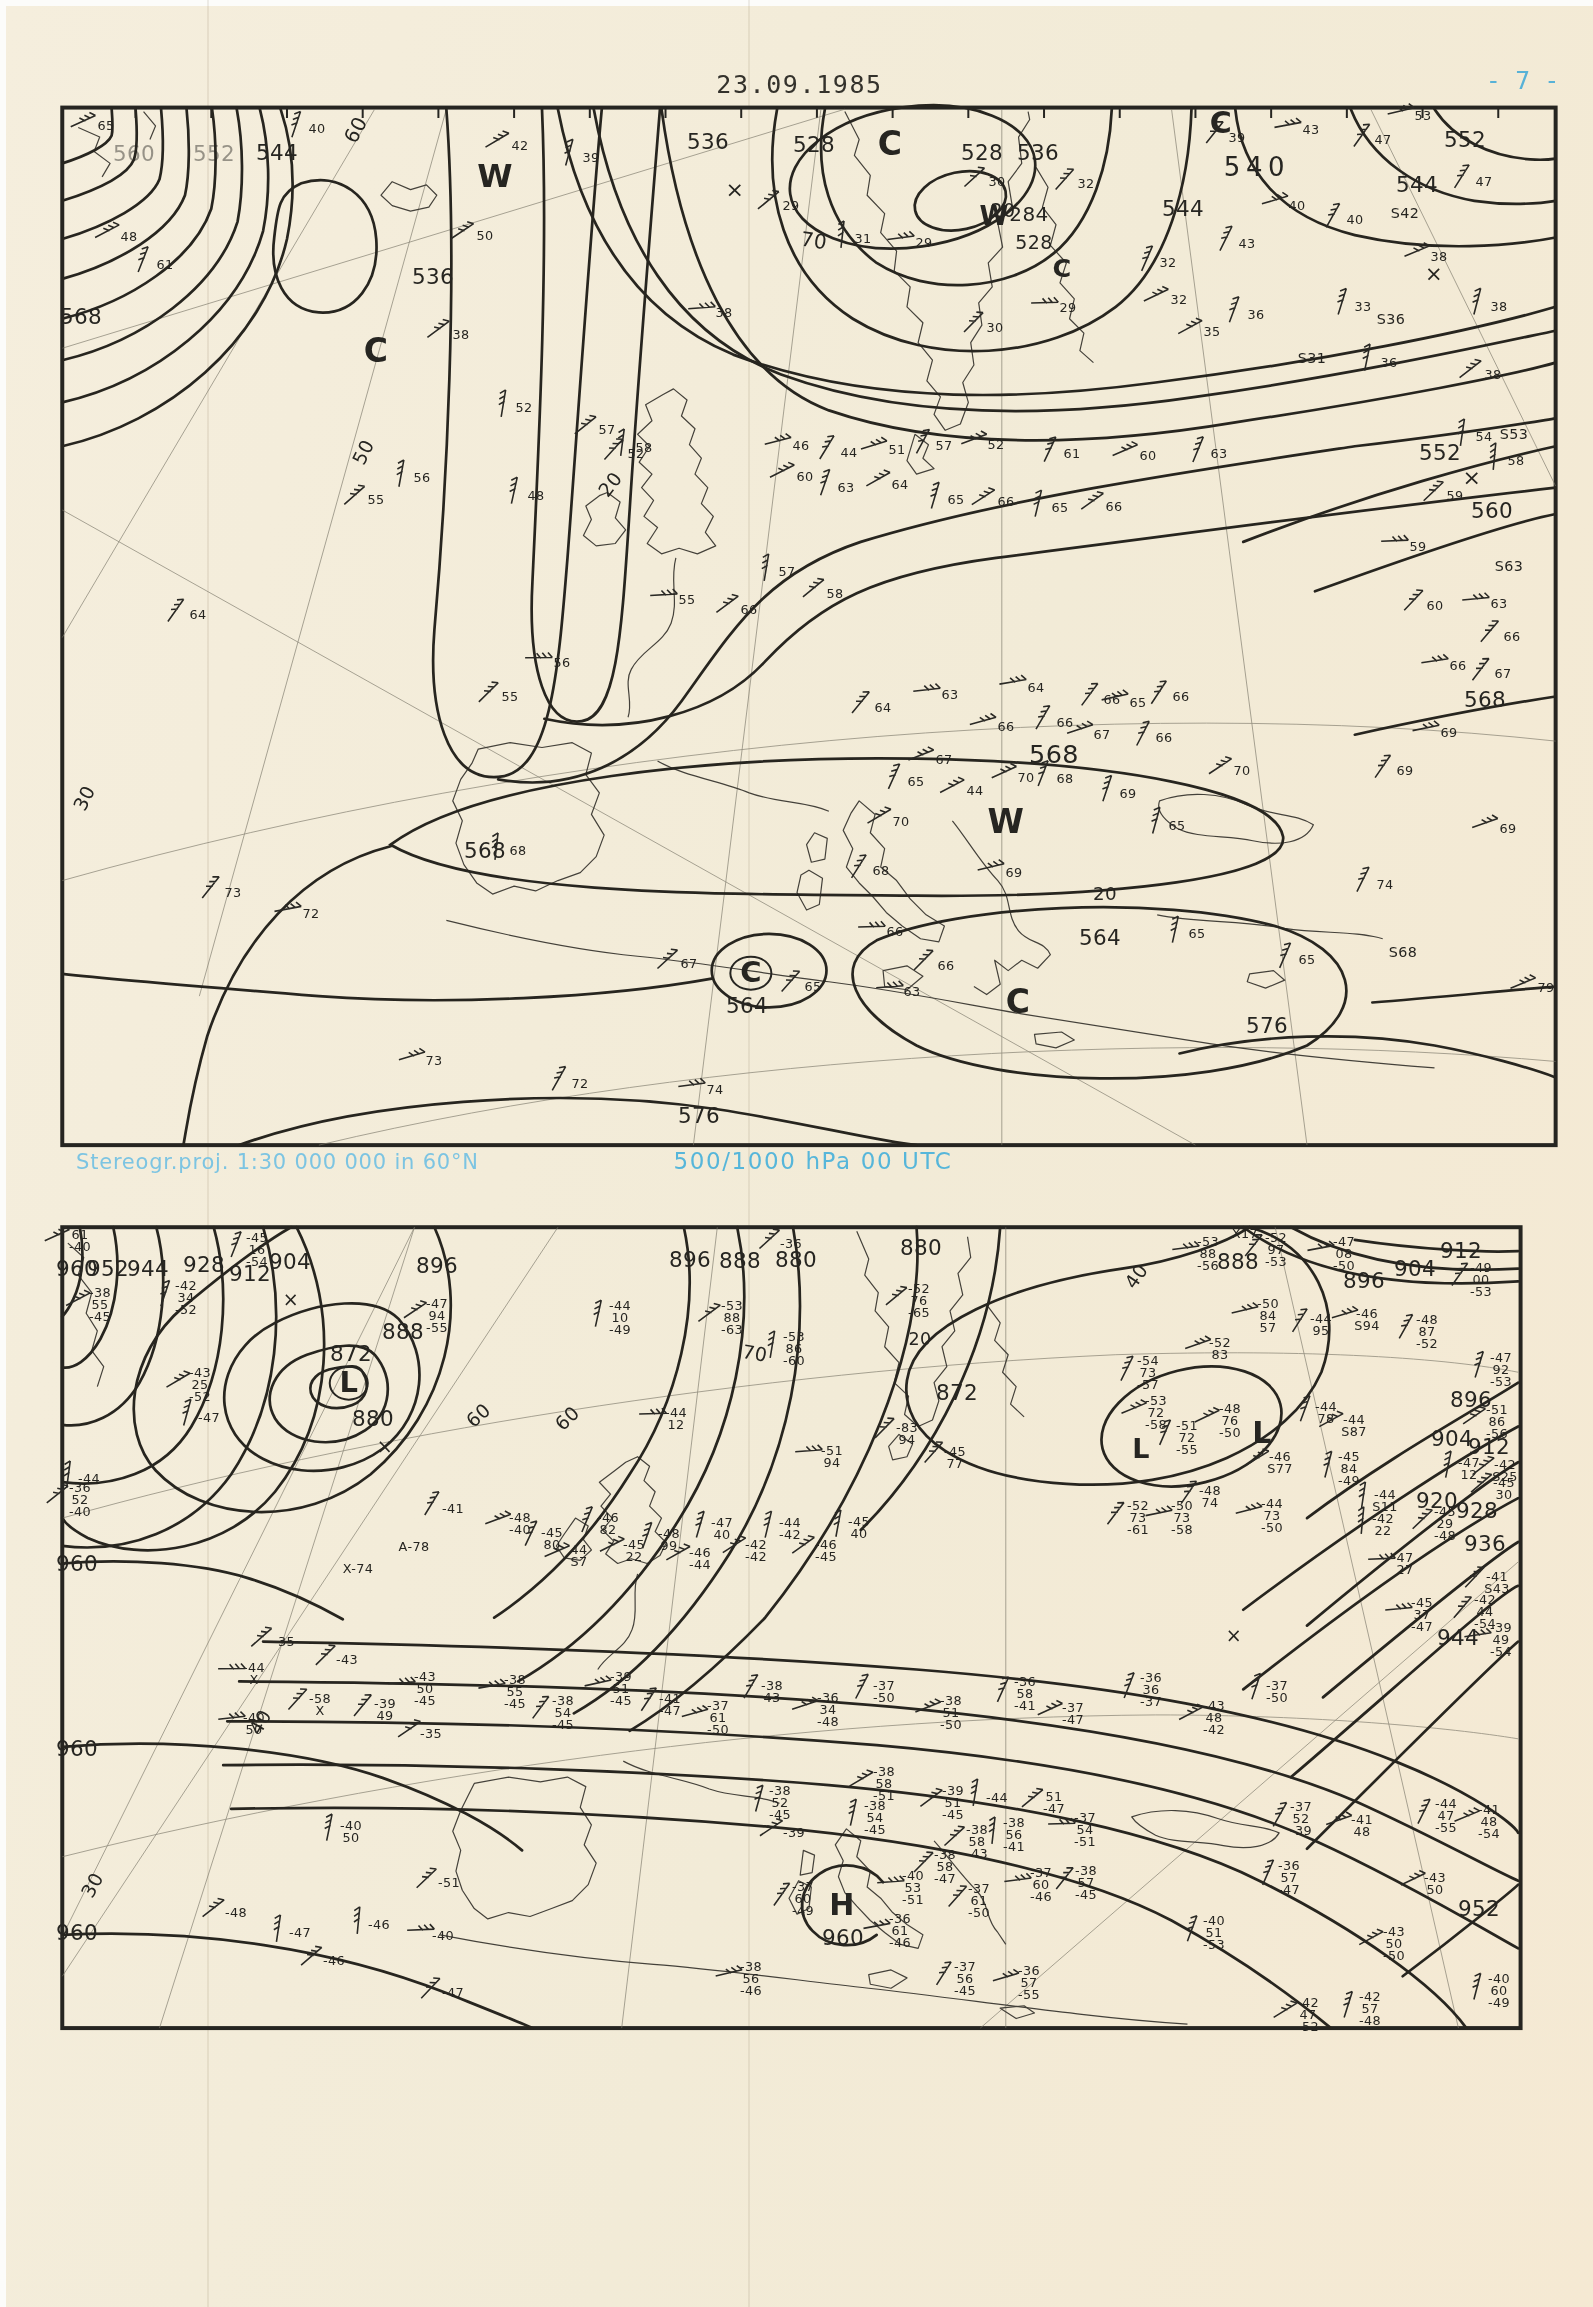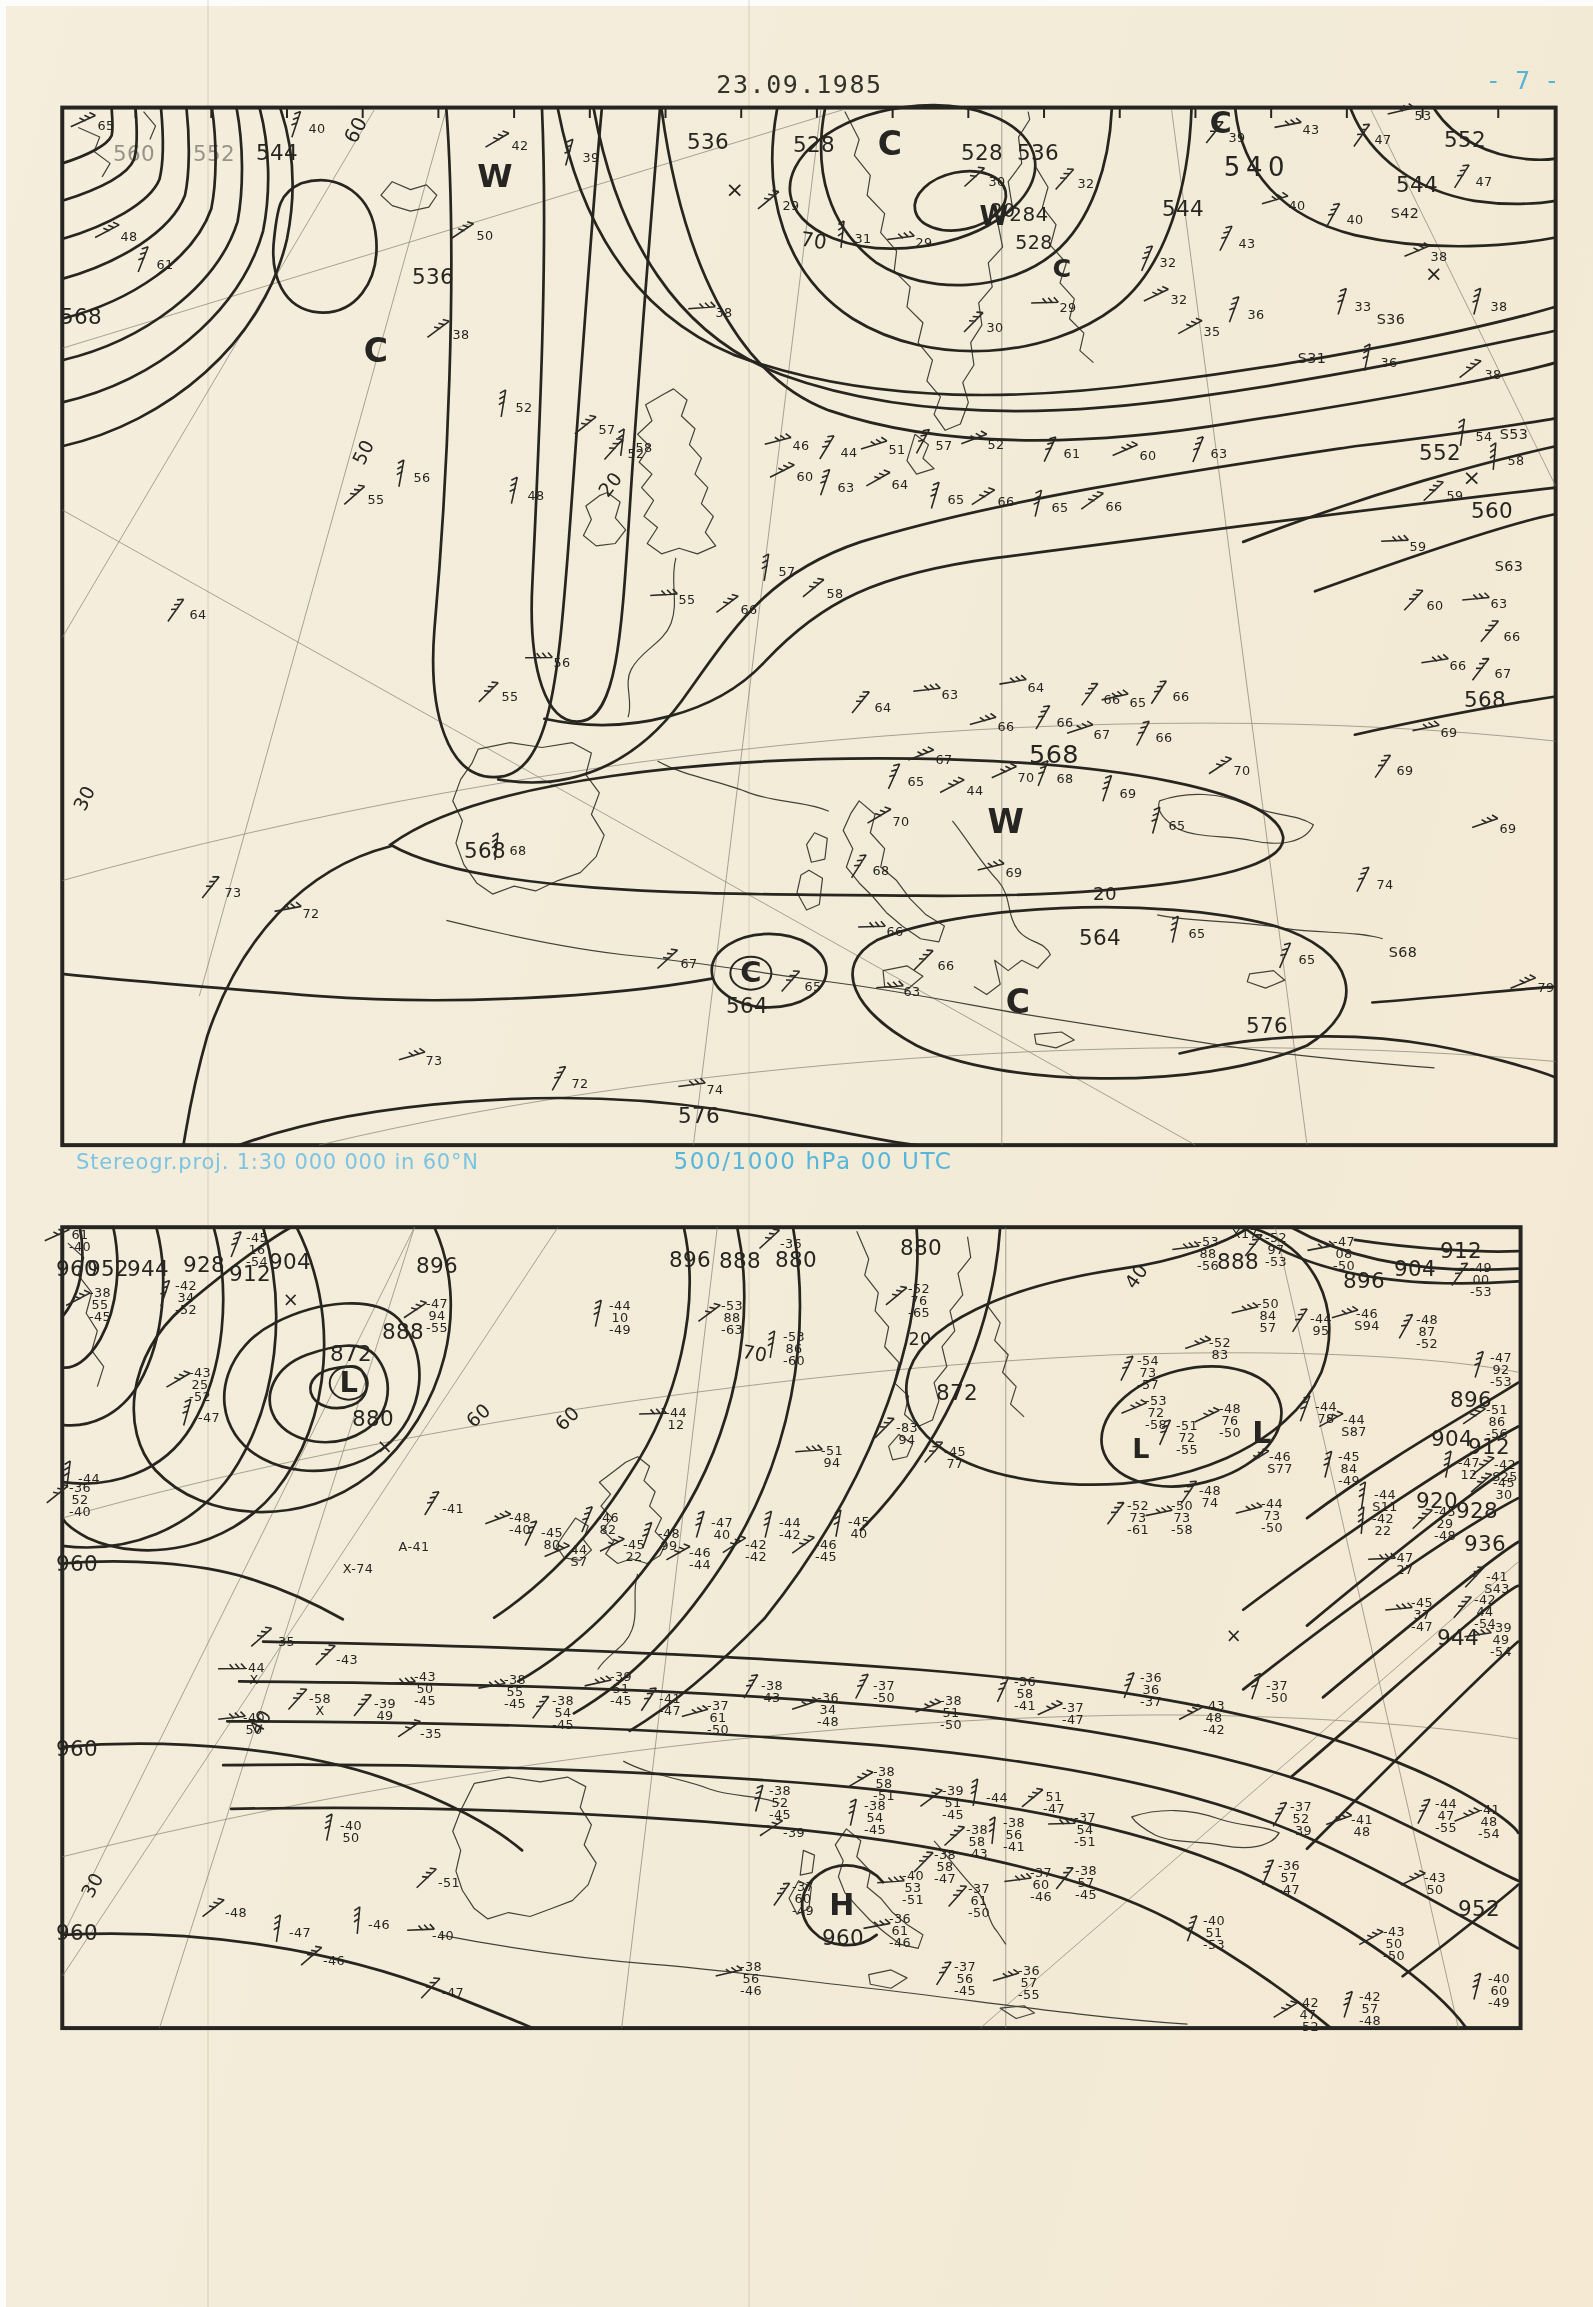--- a/index.html
+++ b/index.html
@@ -1323,21 +1323,21 @@
         <svg width="30" height="21" viewBox="0 0 38 26">
           <path d="M3 23 L33 6 M33 6 l-8 -3 M27 10 l-8 -3 M21 14 l-8 -3" stroke="#2a2925" stroke-width="2" fill="none"></path>
         </svg>
       </span>
       <span class="lb" style="left: 453px; top: 1509px; font-size: 12.8px; transform: translate(-50%, -50%);">-41</span>
       <span class="wb" style="left: 432px; top: 1502px; transform: translate(-50%, -50%) rotate(-29deg);">
         <svg width="30" height="21" viewBox="0 0 38 26">
           <path d="M3 23 L33 6 M33 6 l-8 -3 M27 10 l-8 -3 M21 14 l-8 -3" stroke="#2a2925" stroke-width="2" fill="none"></path>
         </svg>
       </span>
-      <span class="lb" style="left: 414px; top: 1547px; font-size: 12.8px; transform: translate(-50%, -50%);">A-41</span>
+      <span class="lb" style="left: 414px; top: 1547px; font-size: 12.8px; transform: translate(-50%, -50%);">A-78</span>
       <span class="lb" style="left: 358px; top: 1569px; font-size: 12.8px; transform: translate(-50%, -50%);">X-74</span>
       <span class="lb" style="left: 520px; top: 1524px; font-size: 12.8px; transform: translate(-50%, -50%);">-48
 -40</span>
       <span class="wb" style="left: 499px; top: 1518px; transform: translate(-50%, -50%) rotate(9deg);">
         <svg width="30" height="21" viewBox="0 0 38 26">
           <path d="M3 23 L33 6 M33 6 l-8 -3 M27 10 l-8 -3 M21 14 l-8 -3" stroke="#2a2925" stroke-width="2" fill="none"></path>
         </svg>
       </span>
       <span class="lb" style="left: 552px; top: 1539px; font-size: 12.8px; transform: translate(-50%, -50%);">-45
 80</span>

